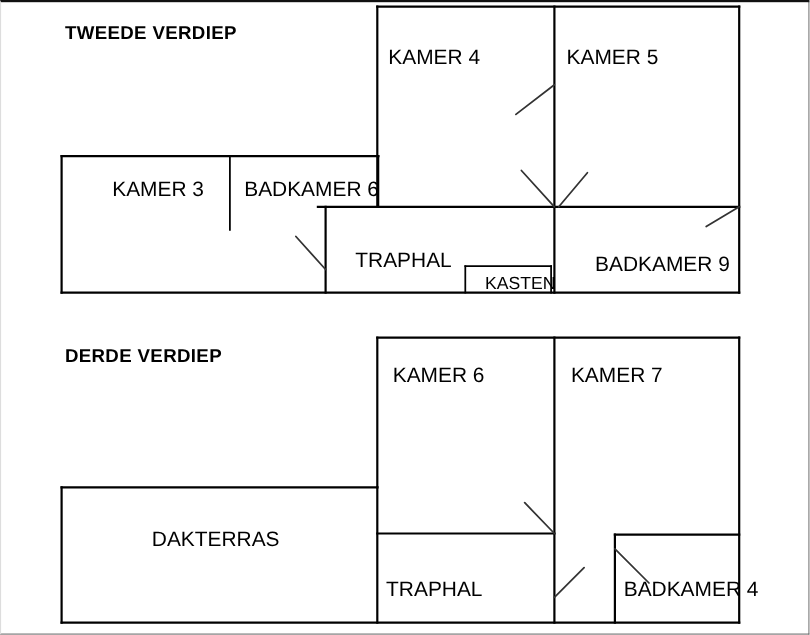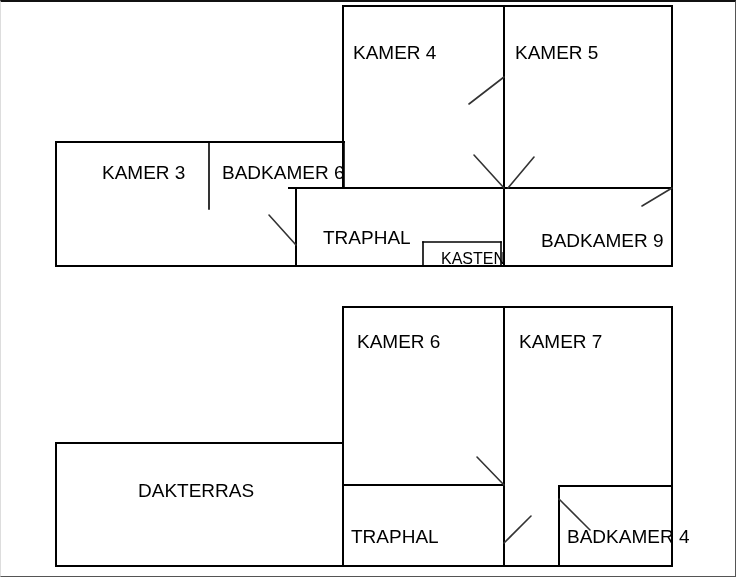--- a/index.html
+++ b/index.html
@@ -115,21 +115,23 @@
       <line class="wall" x1="558" y1="484" x2="558" y2="564"></line>
     </g>
 
     <g>
       <line class="door" x1="503" y1="483" x2="476" y2="455"></line>
       <line class="door" x1="503" y1="541" x2="530" y2="514"></line>
       <line class="door" x1="558" y1="497" x2="589" y2="528"></line>
     </g>
   </svg>
 
+  <div class="floor-title" style="left:58px; top:18px;">TWEEDE VERDIEP</div>
 
+  <div class="floor-title" style="left:58px; top:312px;">DERDE VERDIEP</div>
 
   <div class="room-label" style="left:352px; top:40px;">KAMER 4</div>
   <div class="room-label" style="left:514px; top:40px;">KAMER 5</div>
   <div class="room-label" style="left:101px; top:160px;">KAMER 3</div>
   <div class="room-label" style="left:221px; top:160px;">BADKAMER 6</div>
   <div class="room-label" style="left:322px; top:225px;">TRAPHAL</div>
   <div class="room-label" style="left:540px; top:228px;">BADKAMER 9</div>
   <div class="room-label small" style="left:440px; top:248px;">KASTEN</div>
 
   <div class="room-label" style="left:356px; top:329px;">KAMER 6</div>

